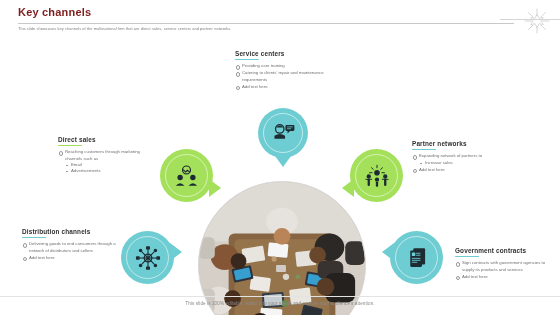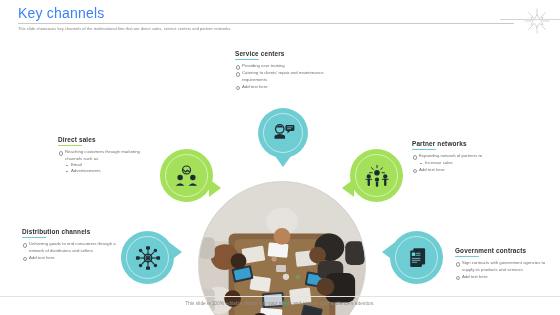--- a/index.html
+++ b/index.html
@@ -7,23 +7,23 @@
   body {
     font-family:"Liberation Sans", sans-serif;
     background:#ffffff;
     position:relative;
     overflow:hidden;
   }
 
   
   .slide-header { position:absolute; left:18px; top:6px; width:500px; }
   .page-title {
-    font-size:14px;
-    font-weight:400;
-    color:#3b82f6;
+    font-size:11px;
+    font-weight:700;
+    color:#7f1d1d;
     letter-spacing:.2px;
     line-height:1.1;
   }
   .title-rule {
     position:absolute; left:18px; top:23px; width:496px; height:1px;
     background:#c9c9c9;
   }
   .page-subtitle {
     position:absolute; left:18px; top:26px; width:470px;
     font-size:3.9px; color:#7d7d7d; line-height:1.35; letter-spacing:.08px;

